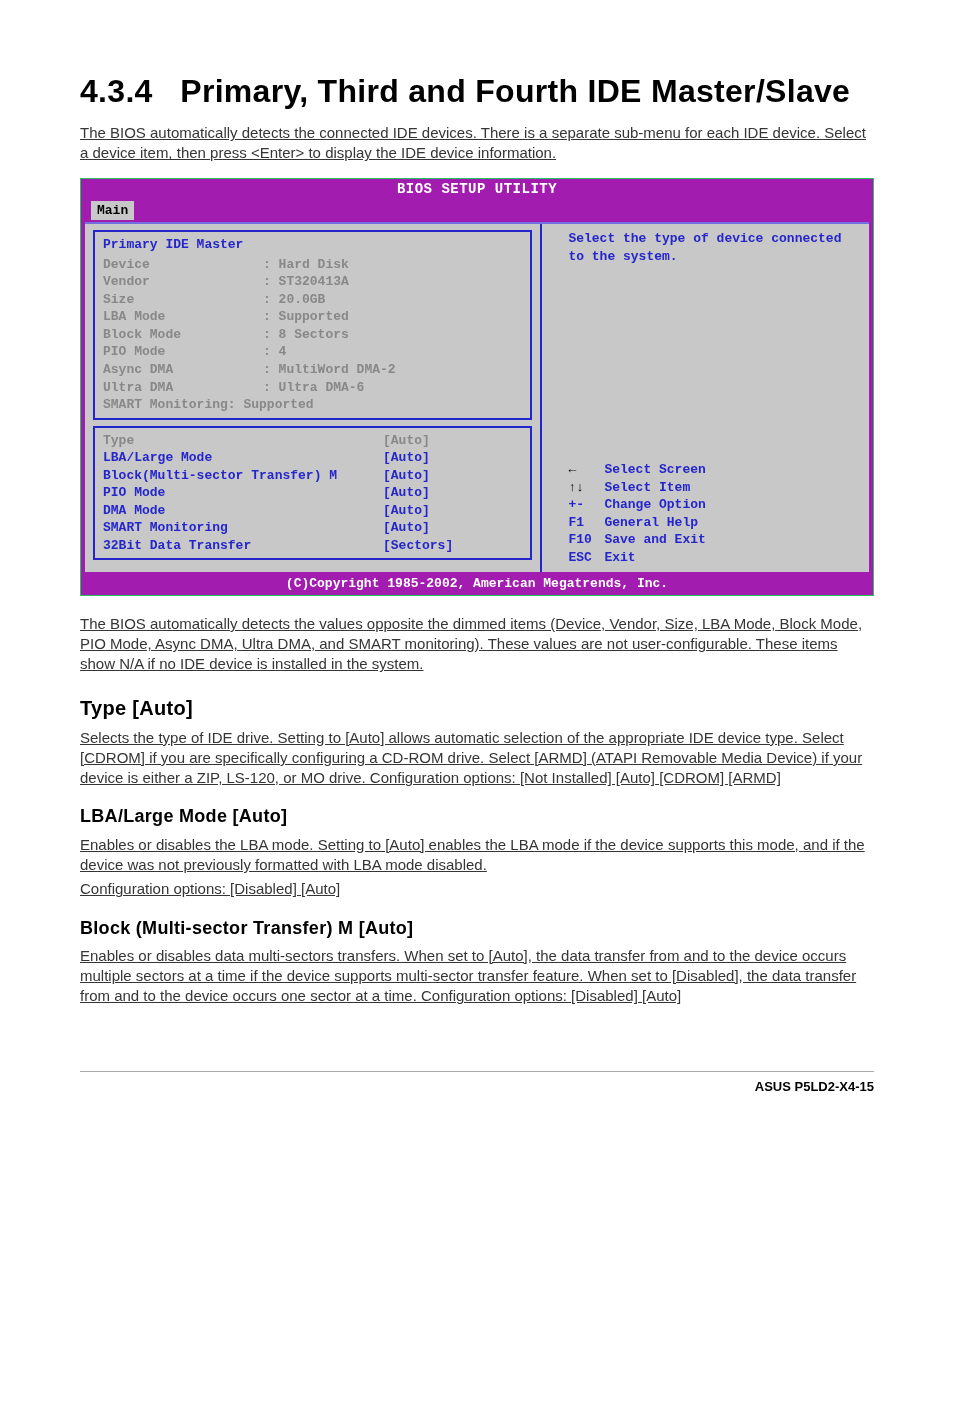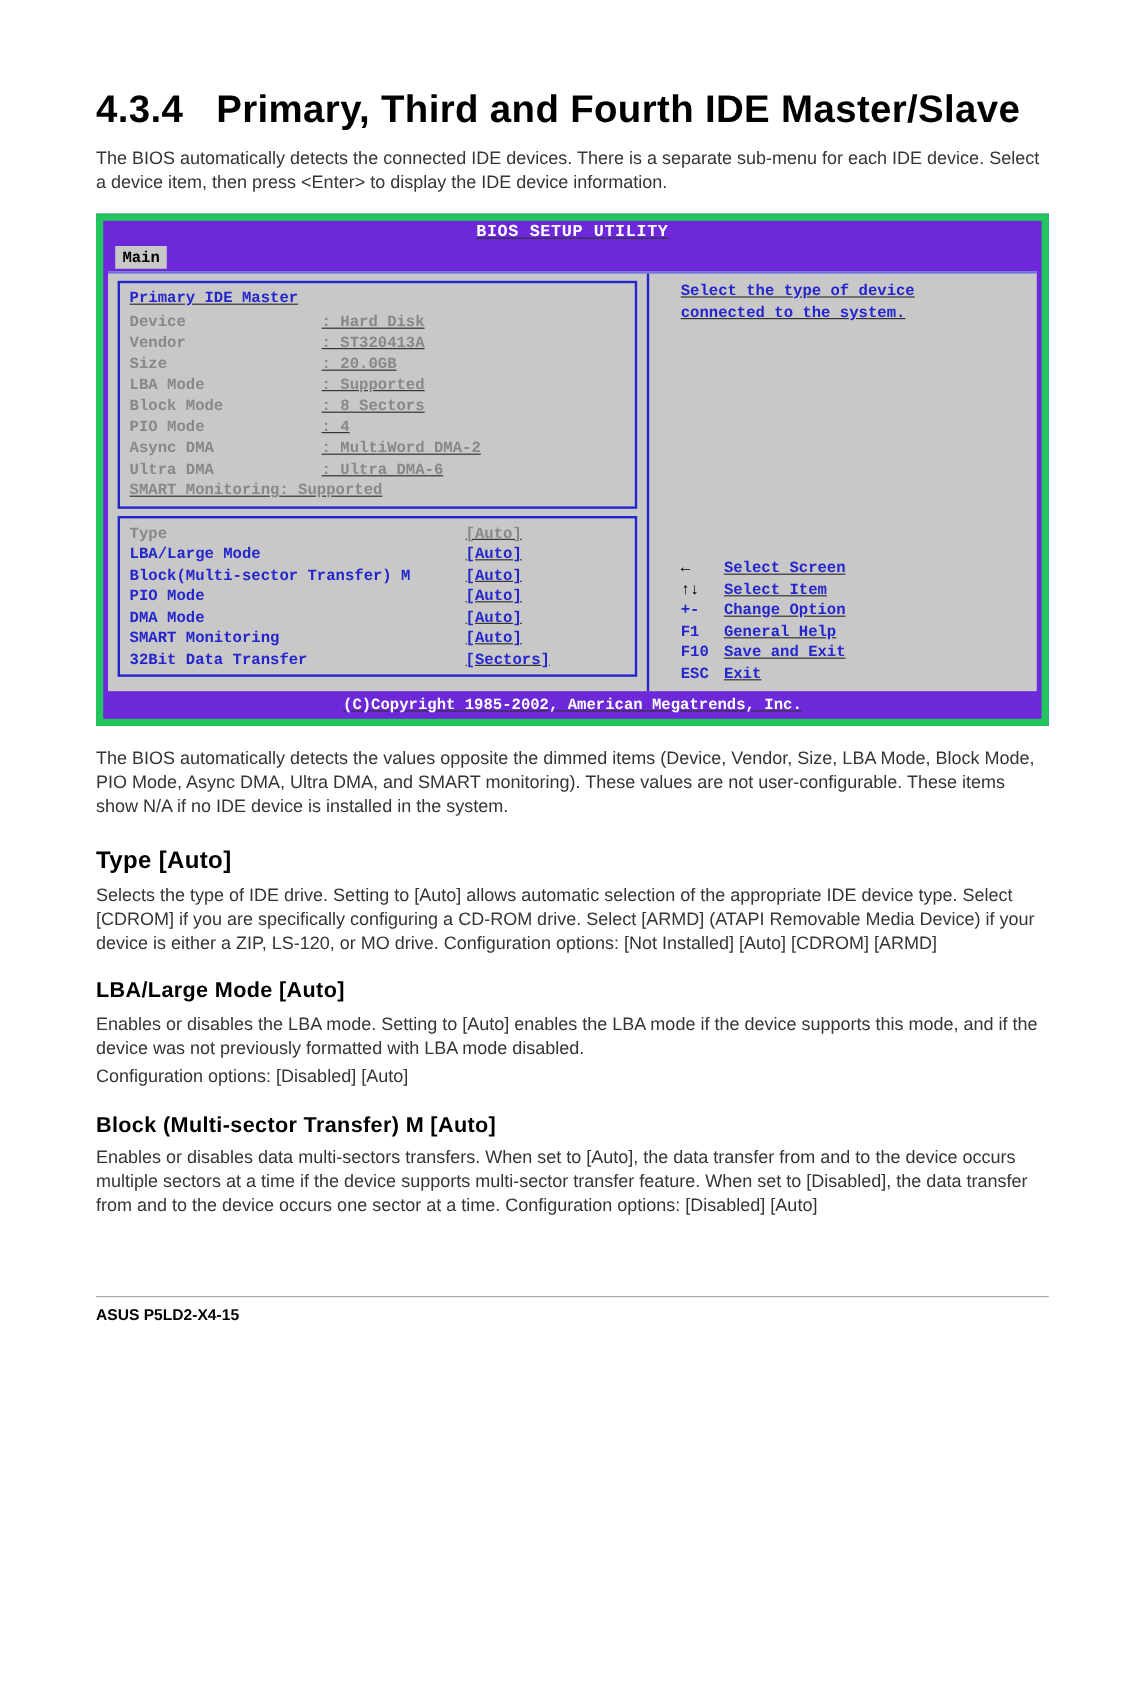--- a/index.html
+++ b/index.html
@@ -28,26 +28,25 @@
       letter-spacing: 0.3px;
     }
     h3 {
       font-size: 18px;
       font-weight: 900;
       margin-top: 16px;
       margin-bottom: 6px;
       color: #000;
       letter-spacing: 0.3px;
     }
-    .body-text { margin-bottom: 4px; }
+    .body-text { margin-bottom: 4px; text-decoration: underline; }
     .bios {
       margin: 14px 0 18px 0;
-      background: #6d28d9;
-      border: 6px solid #22c55e;
-      text-decoration: underline;
+      background: #a21caf;
+      border: 1px solid #22c55e;
     }
     .bios-title {
       color: #ffffff;
       font-family: "Courier New", monospace;
       font-weight: bold;
       font-size: 14px;
       text-align: center;
       padding: 1px 0 0 0;
       letter-spacing: 0.5px;
     }
@@ -119,21 +118,21 @@
     .bios-footer {
       font-family: "Courier New", monospace;
       font-weight: bold;
       font-size: 13px;
       color: #ffffff;
       text-align: center;
       padding: 1px 0 2px 0;
     }
     .page-footer {
       display: flex;
-      justify-content: flex-start;
+      justify-content: flex-end;
       border-top: 1px solid #aaa;
       margin-top: 64px;
       padding-top: 6px;
       font-size: 13px;
     }
     .page-footer .left { font-weight: 700; color: #000; }
     .page-footer .right { font-weight: 700; color: #000; }
   </style>
 </head>
 <body>

